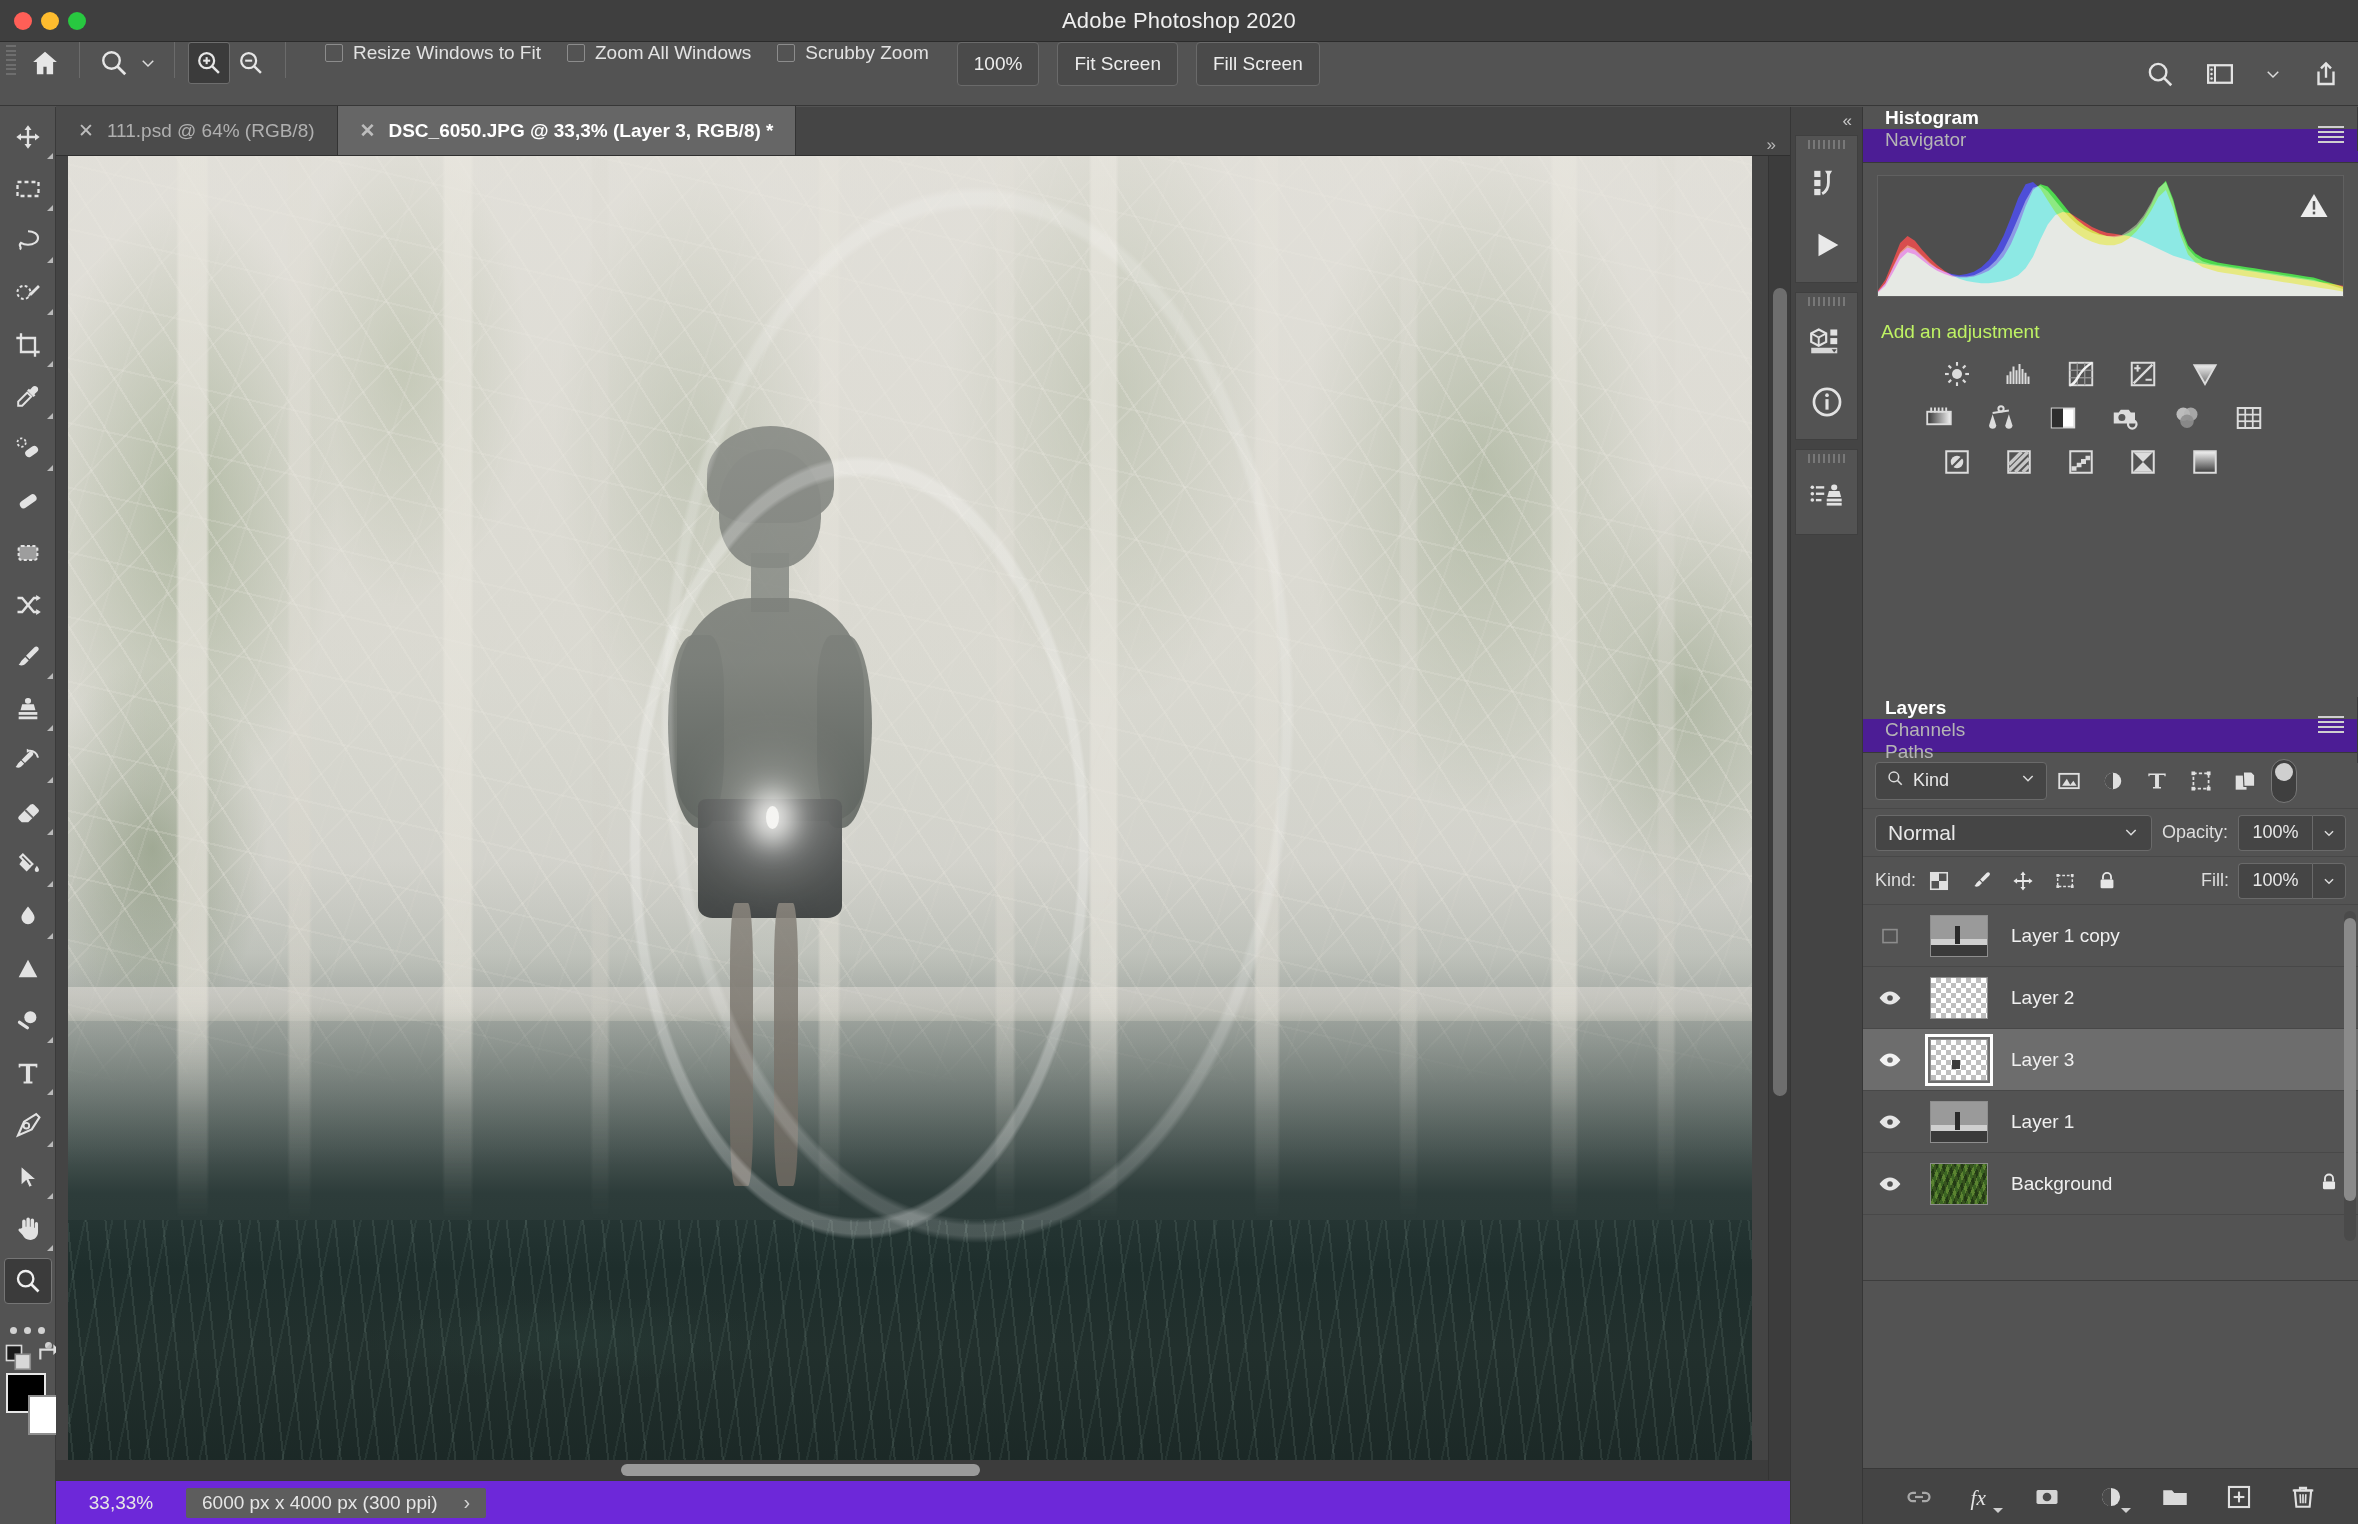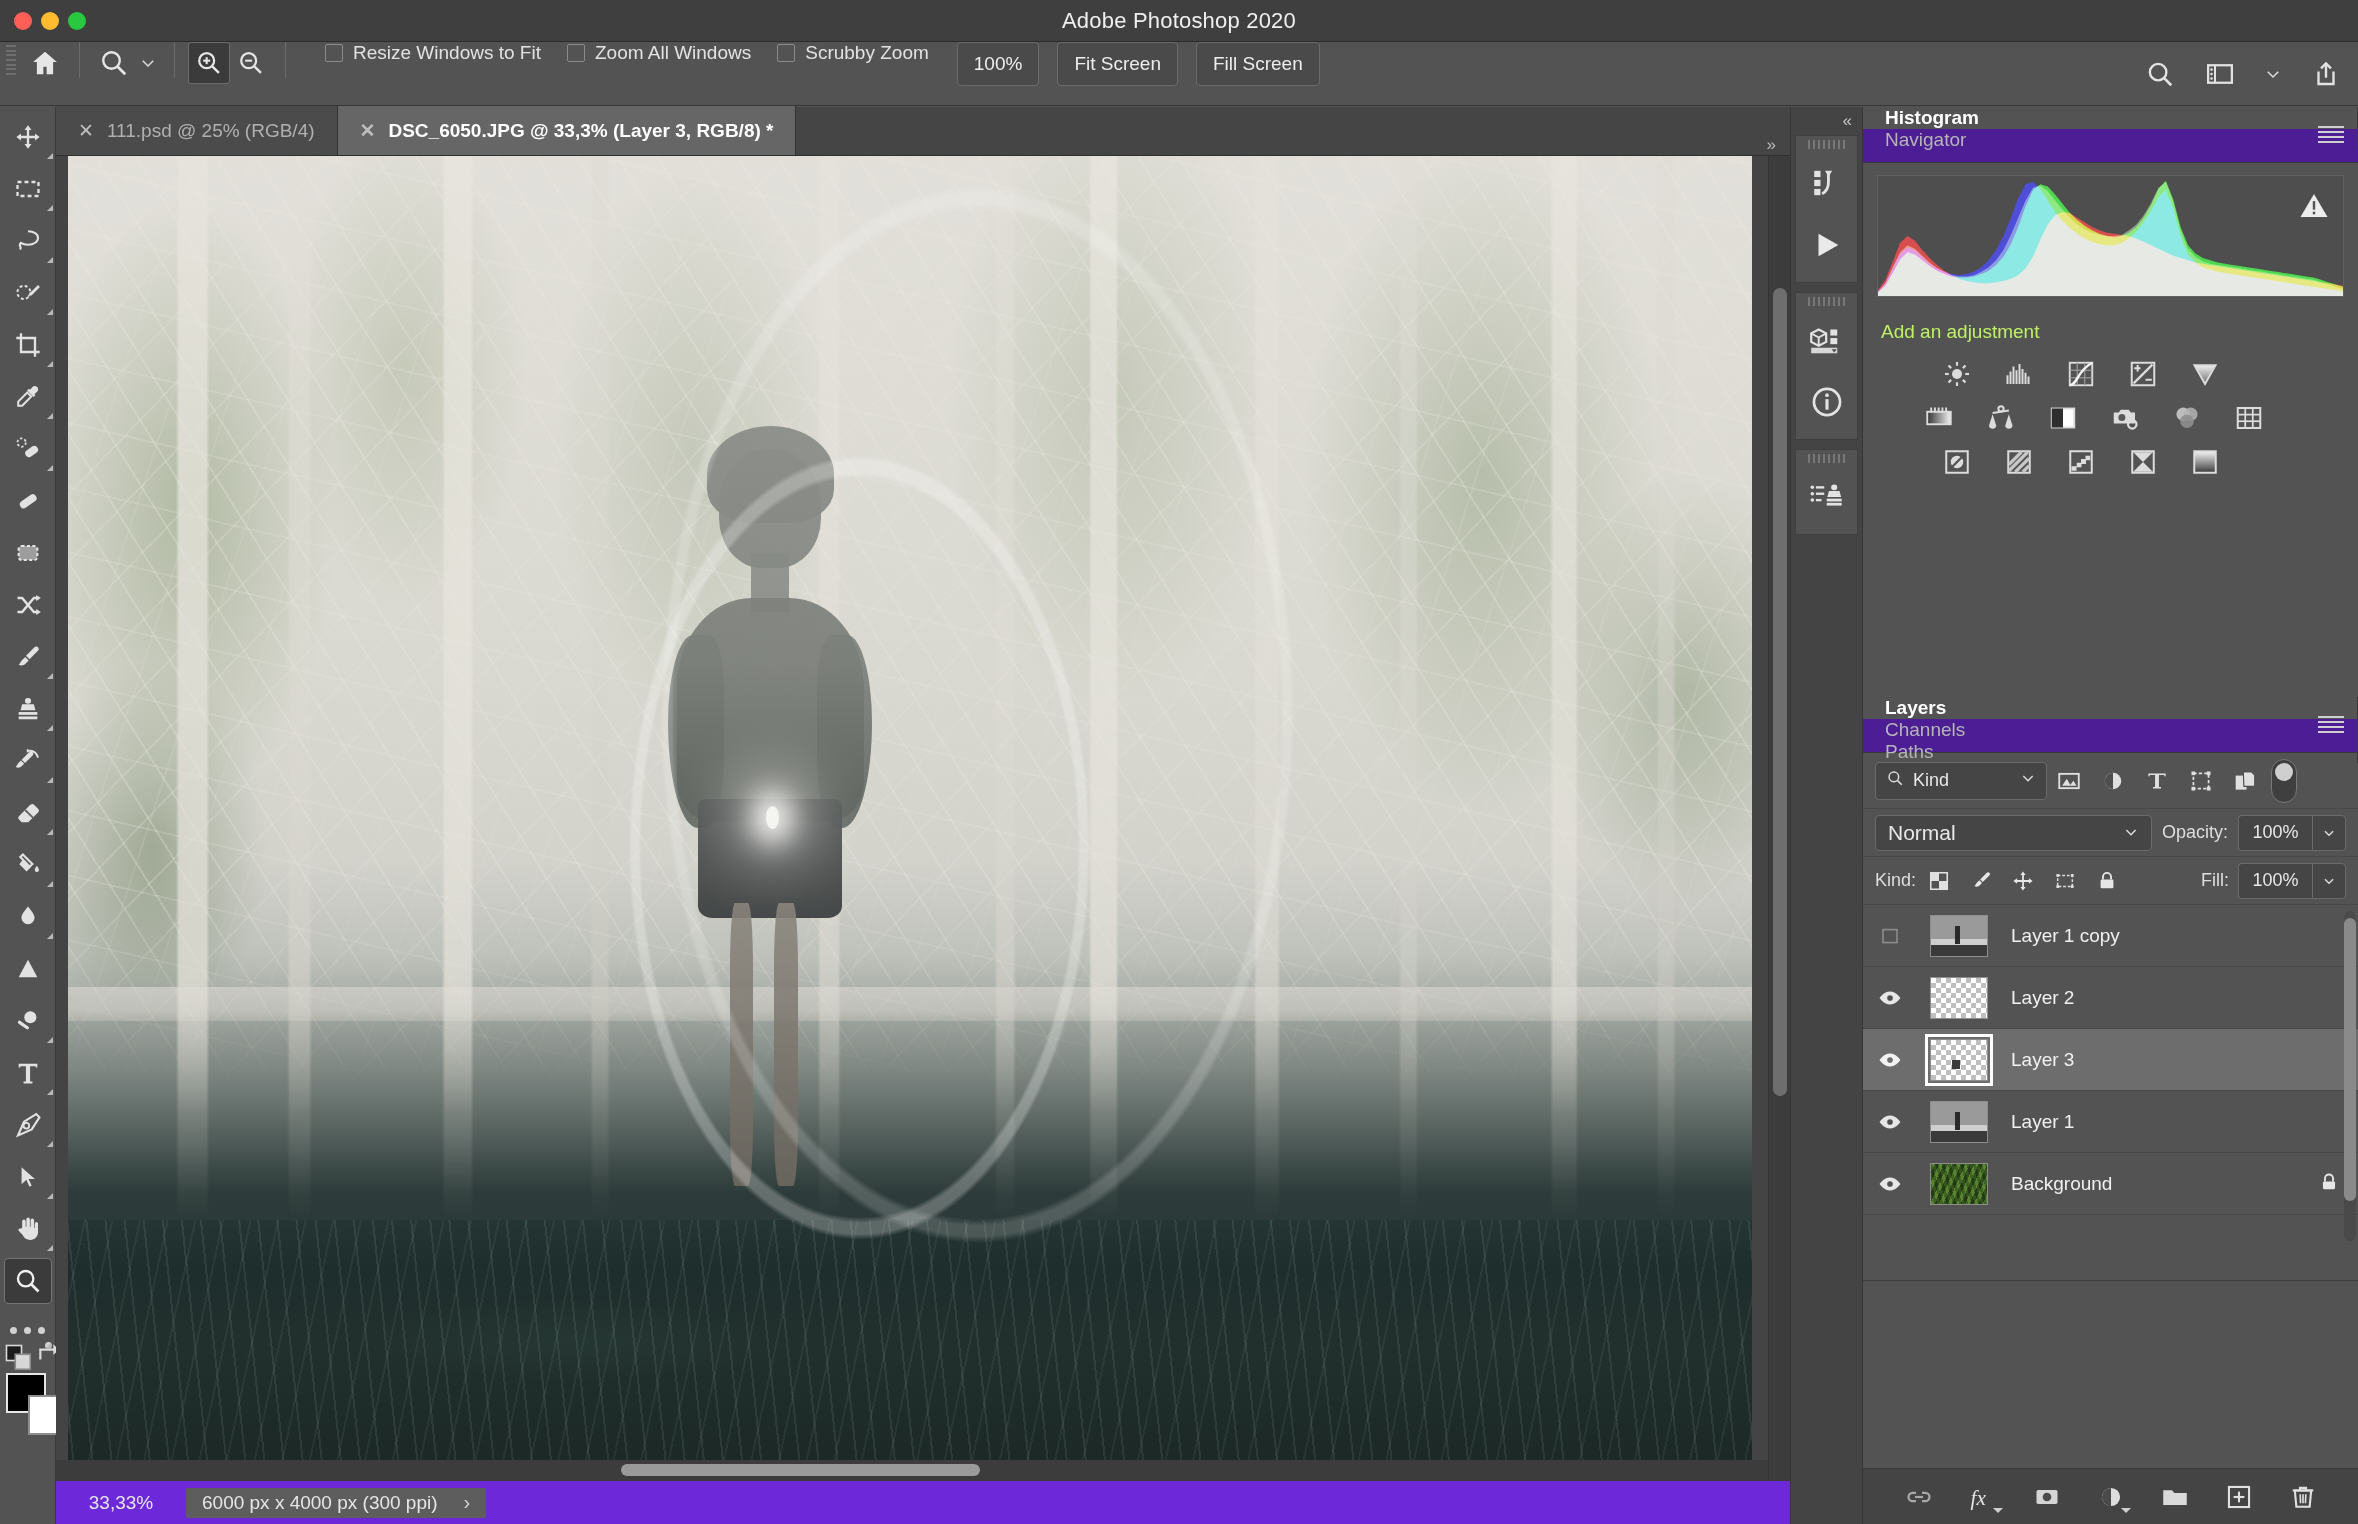--- a/index.html
+++ b/index.html
@@ -551,21 +551,21 @@
         </svg>
     </span>
     <span id="fg-sw"></span>
     <span id="bg-sw"></span>
   </div>
 </div>
 
 <div id="tabbar">
   <div class="doctab inactive">
     <span class="tabx">✕</span>
-    <span>111.psd @ 25% (RGB/4)</span>
+    <span>111.psd @ 64% (RGB/8)</span>
   </div>
   <div class="doctab active">
     <span class="tabx">✕</span>
     <span>DSC_6050.JPG @ 33,3% (Layer 3, RGB/8) *</span>
   </div>
   <div id="tabbar-right">»</div>
 </div>
 
 <div id="canvaswrap">
   <div id="canvas">

